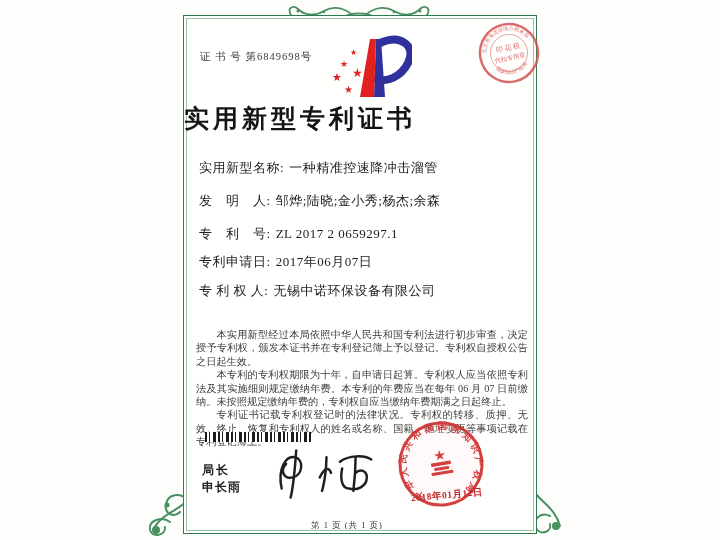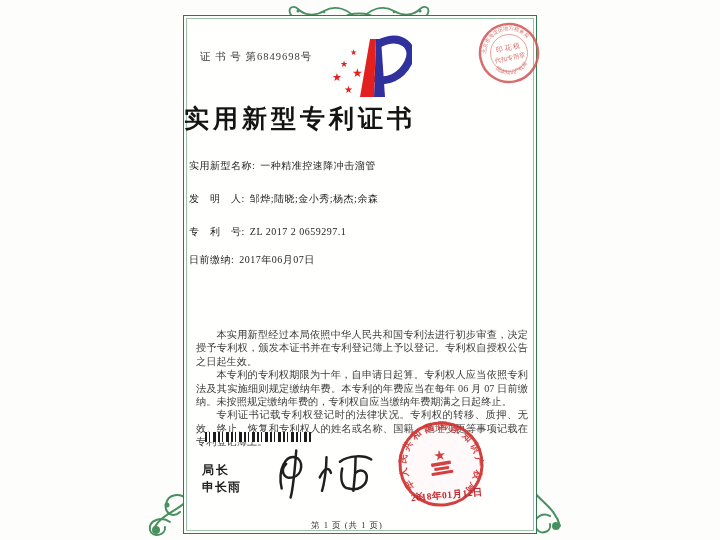--- a/index.html
+++ b/index.html
@@ -23,21 +23,21 @@
     letter-spacing:1px;white-space:nowrap;
   }
   .logo{position:absolute;left:146px;top:17px;width:82px;height:74px;}
   .title{
     position:absolute;left:0;right:0;top:86px;text-align:left;
     font-size:25px;font-weight:bold;color:#141414;letter-spacing:4px;
     white-space:nowrap;
   }
   
   .field{
-    position:absolute;left:5px;font-size:10px;color:#1e1e1e;
+    position:absolute;left:15px;font-size:13px;color:#1e1e1e;
     white-space:nowrap;letter-spacing:0.5px;
   }
   .field .lbl{margin-right:5px;}
   .f0{top:143px}.f1{top:176px}.f2{top:209px}.f3{top:237px}.f4{top:266px}.f5{top:294px}
   
   .body-text{
     position:absolute;left:12px;top:312px;width:332px;
     font-size:10.2px;line-height:13.4px;color:#3c3c3c;text-align:justify;
   }
   .body-text p{margin:0;text-indent:2em;}
@@ -138,21 +138,24 @@
     <div class="field f0">
       <span class="lbl">实用新型名称:</span><span>一种精准控速降冲击溜管</span>
     </div>
     <div class="field f1">
       <span class="lbl">发　明　人:</span><span>邹烨;陆晓;金小秀;杨杰;余森</span>
     </div>
     <div class="field f2">
       <span class="lbl">专　利　号:</span><span>ZL 2017 2 0659297.1</span>
     </div>
     <div class="field f3">
-      <span class="lbl">日前缴纳:</span><span>2017年06月07日</span>
+      <span class="lbl">专利申请日:</span><span>2017年06月07日</span>
+    </div>
+    <div class="field f4">
+      <span class="lbl">专 利 权 人:</span><span>无锡中诺环保设备有限公司</span>
     </div>
 
     <div class="body-text">
       <p>本实用新型经过本局依照中华人民共和国专利法进行初步审查，决定授予专利权，颁发本证书并在专利登记簿上予以登记。专利权自授权公告之日起生效。</p>
       <p>本专利的专利权期限为十年，自申请日起算。专利权人应当依照专利法及其实施细则规定缴纳年费。本专利的年费应当在每年 06 月 07 日前缴纳。未按照规定缴纳年费的，专利权自应当缴纳年费期满之日起终止。</p>
       <p>专利证书记载专利权登记时的法律状况。专利权的转移、质押、无效、终止、恢复和专利权人的姓名或名称、国籍、地址变更等事项记载在专利登记簿上。</p>
     </div>
 
     <div class="barcode"></div>
 

